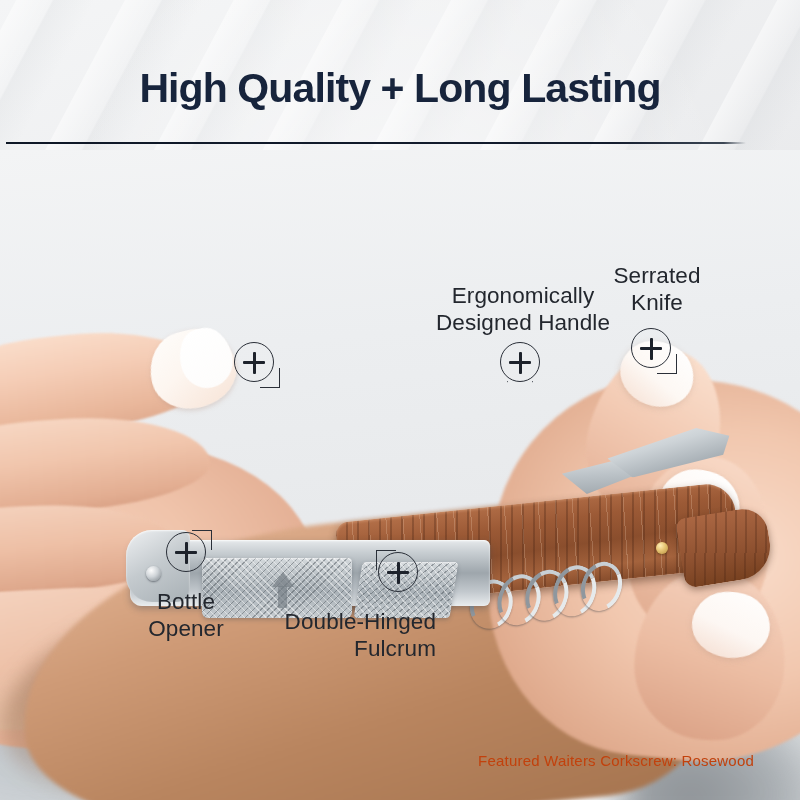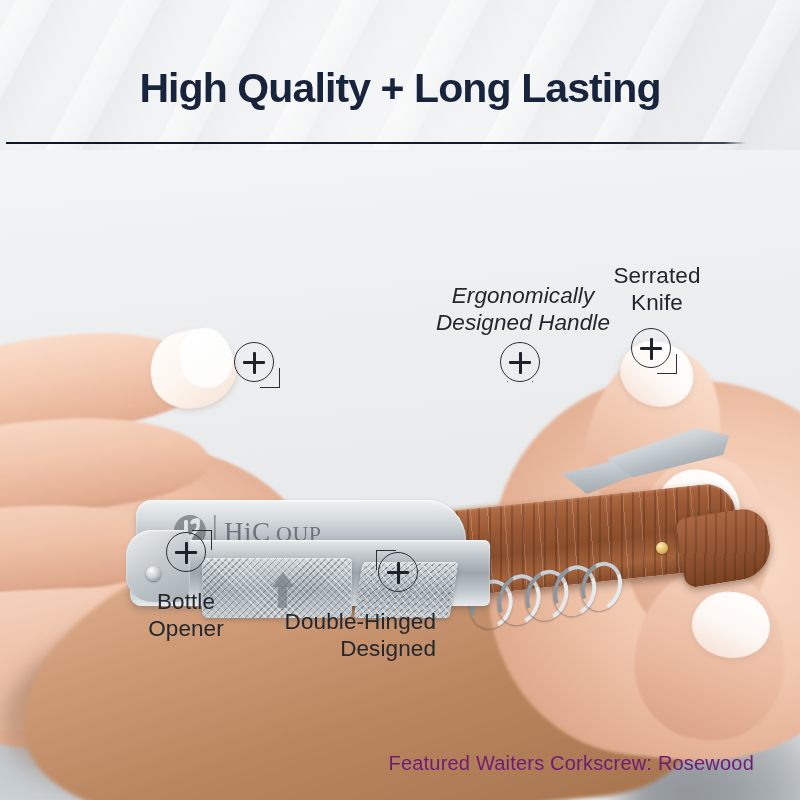--- a/index.html
+++ b/index.html
@@ -198,21 +198,21 @@
     border-left:1.6px solid #2a2f38;border-right:1.6px solid #2a2f38;box-sizing:border-box;
     clip-path:polygon(0% 0%,100% 0%,50% 100%);}
 
   
   .lbl{position:absolute;z-index:31;color:#23272e;
     font-size:22.5px;line-height:1.22;font-weight:400;letter-spacing:.1px;}
   .lbl.r{text-align:right;}
   .lbl.c{text-align:center;}
 
   .footnote{position:absolute;right:46px;top:752px;z-index:32;
-    color:#701a75;font-size:20px;letter-spacing:.2px;white-space:nowrap;}
+    color:#c2410c;font-size:15px;letter-spacing:.2px;white-space:nowrap;}
 </style>
 </head>
 <body>
 
 <div id="stage">
 
   <div class="bg-base"></div>
   <div class="bg-streaks"></div>
   <div class="bg-vign"></div>
 
@@ -259,33 +259,20 @@
       <div class="brass-pin"></div>
 
       <div class="helix">
         <div class="coil coil1"></div>
         <div class="coil coil2"></div>
         <div class="coil coil3"></div>
         <div class="coil coil4"></div>
         <div class="coil coil5"></div>
       </div>
 
-      <div class="steel-top">
-        <svg width="230" height="42" viewBox="0 0 230 42" style="position:absolute;left:34px;top:10px;">
-          <g opacity="0.62">
-            <circle cx="20" cy="21" r="16" fill="#5e666d"></circle>
-            <path d="M14 31 L14 12 C14 9 18 9 18 12 L18 31 Z" fill="#eceef0"></path>
-            <path d="M20 31 C20 22 30 22 28 13 C27 9 22 10 22 14" fill="none" stroke="#eceef0" stroke-width="3.4"></path>
-            <circle cx="27" cy="11" r="3" fill="#eceef0"></circle>
-          </g>
-          <rect x="44" y="5" width="1.6" height="31" fill="#5a6167" opacity="0.6"></rect>
-          <text x="54" y="31" font-family="'Liberation Serif',serif" font-size="27" fill="#4c545b" opacity="0.72" letter-spacing="0.5">HiC</text>
-          <text x="106" y="31" font-family="'Liberation Serif',serif" font-size="22" fill="#4c545b" opacity="0.72" letter-spacing="0.5">OUP</text>
-        </svg>
-      </div>
       <div class="steel-body"></div>
       <div class="steel-nose"></div>
       <div class="rivet"></div>
 
       <div class="plate plate-a"></div>
       <div class="arrow-up"></div>
       <div class="arrow-stem"></div>
       <div class="plate plate-b"></div>
     </div>
   </div>
@@ -319,27 +306,27 @@
   </div>
 
   <div class="marker" style="left:378px;top:552px;">
     <div class="ring"></div>
     <div class="plus-h"></div>
     <div class="plus-v"></div>
     <div class="tail-tl"></div>
   </div>
 
 
-  <div class="lbl c" style="left:368px;top:282px;width:310px;white-space:pre-line;font-style:italic;">Ergonomically
+  <div class="lbl c" style="left:368px;top:282px;width:310px;white-space:pre-line;">Ergonomically
 Designed Handle</div>
 
   <div class="lbl c" style="left:562px;top:262px;width:190px;white-space:pre-line;">Serrated
 Knife</div>
 
   <div class="lbl c" style="left:98px;top:588px;width:176px;white-space:pre-line;text-align:center;">Bottle
 Opener</div>
 
   <div class="lbl r" style="left:188px;top:608px;width:248px;white-space:pre-line;">Double-Hinged
-Designed</div>
+Fulcrum</div>
 
   <div class="footnote">Featured Waiters Corkscrew: Rosewood</div>
 
 </div>
 
 </body></html>

